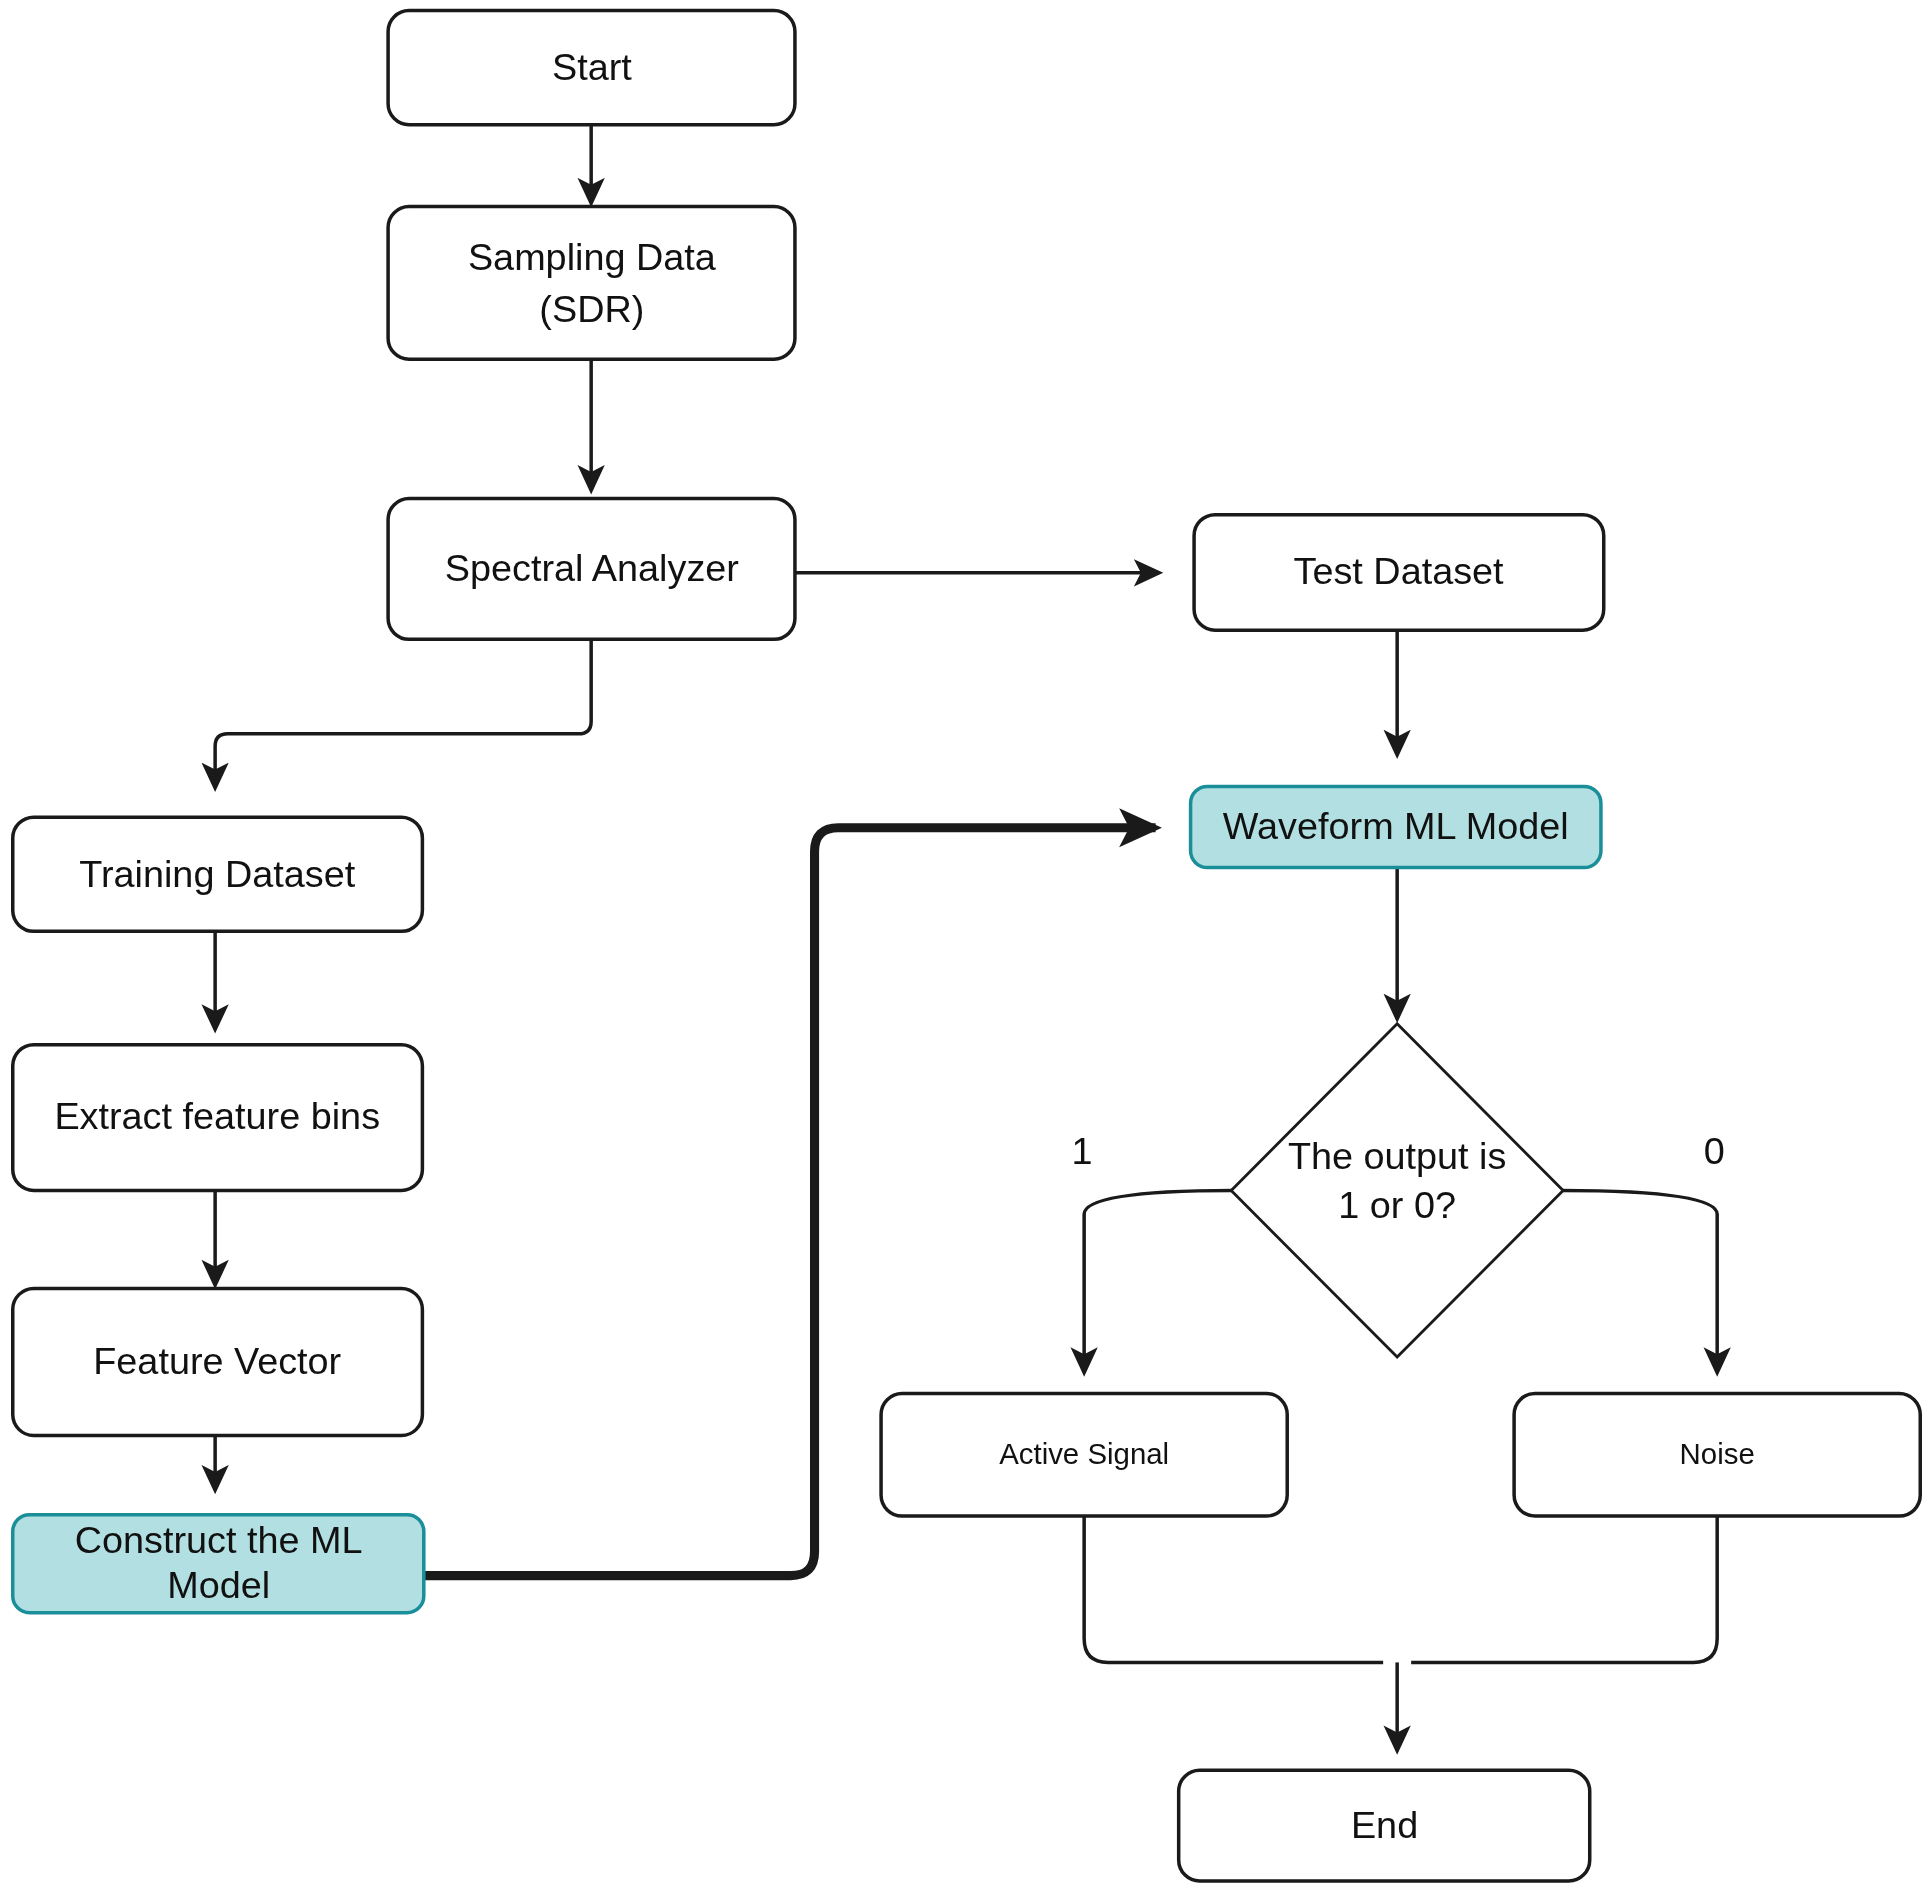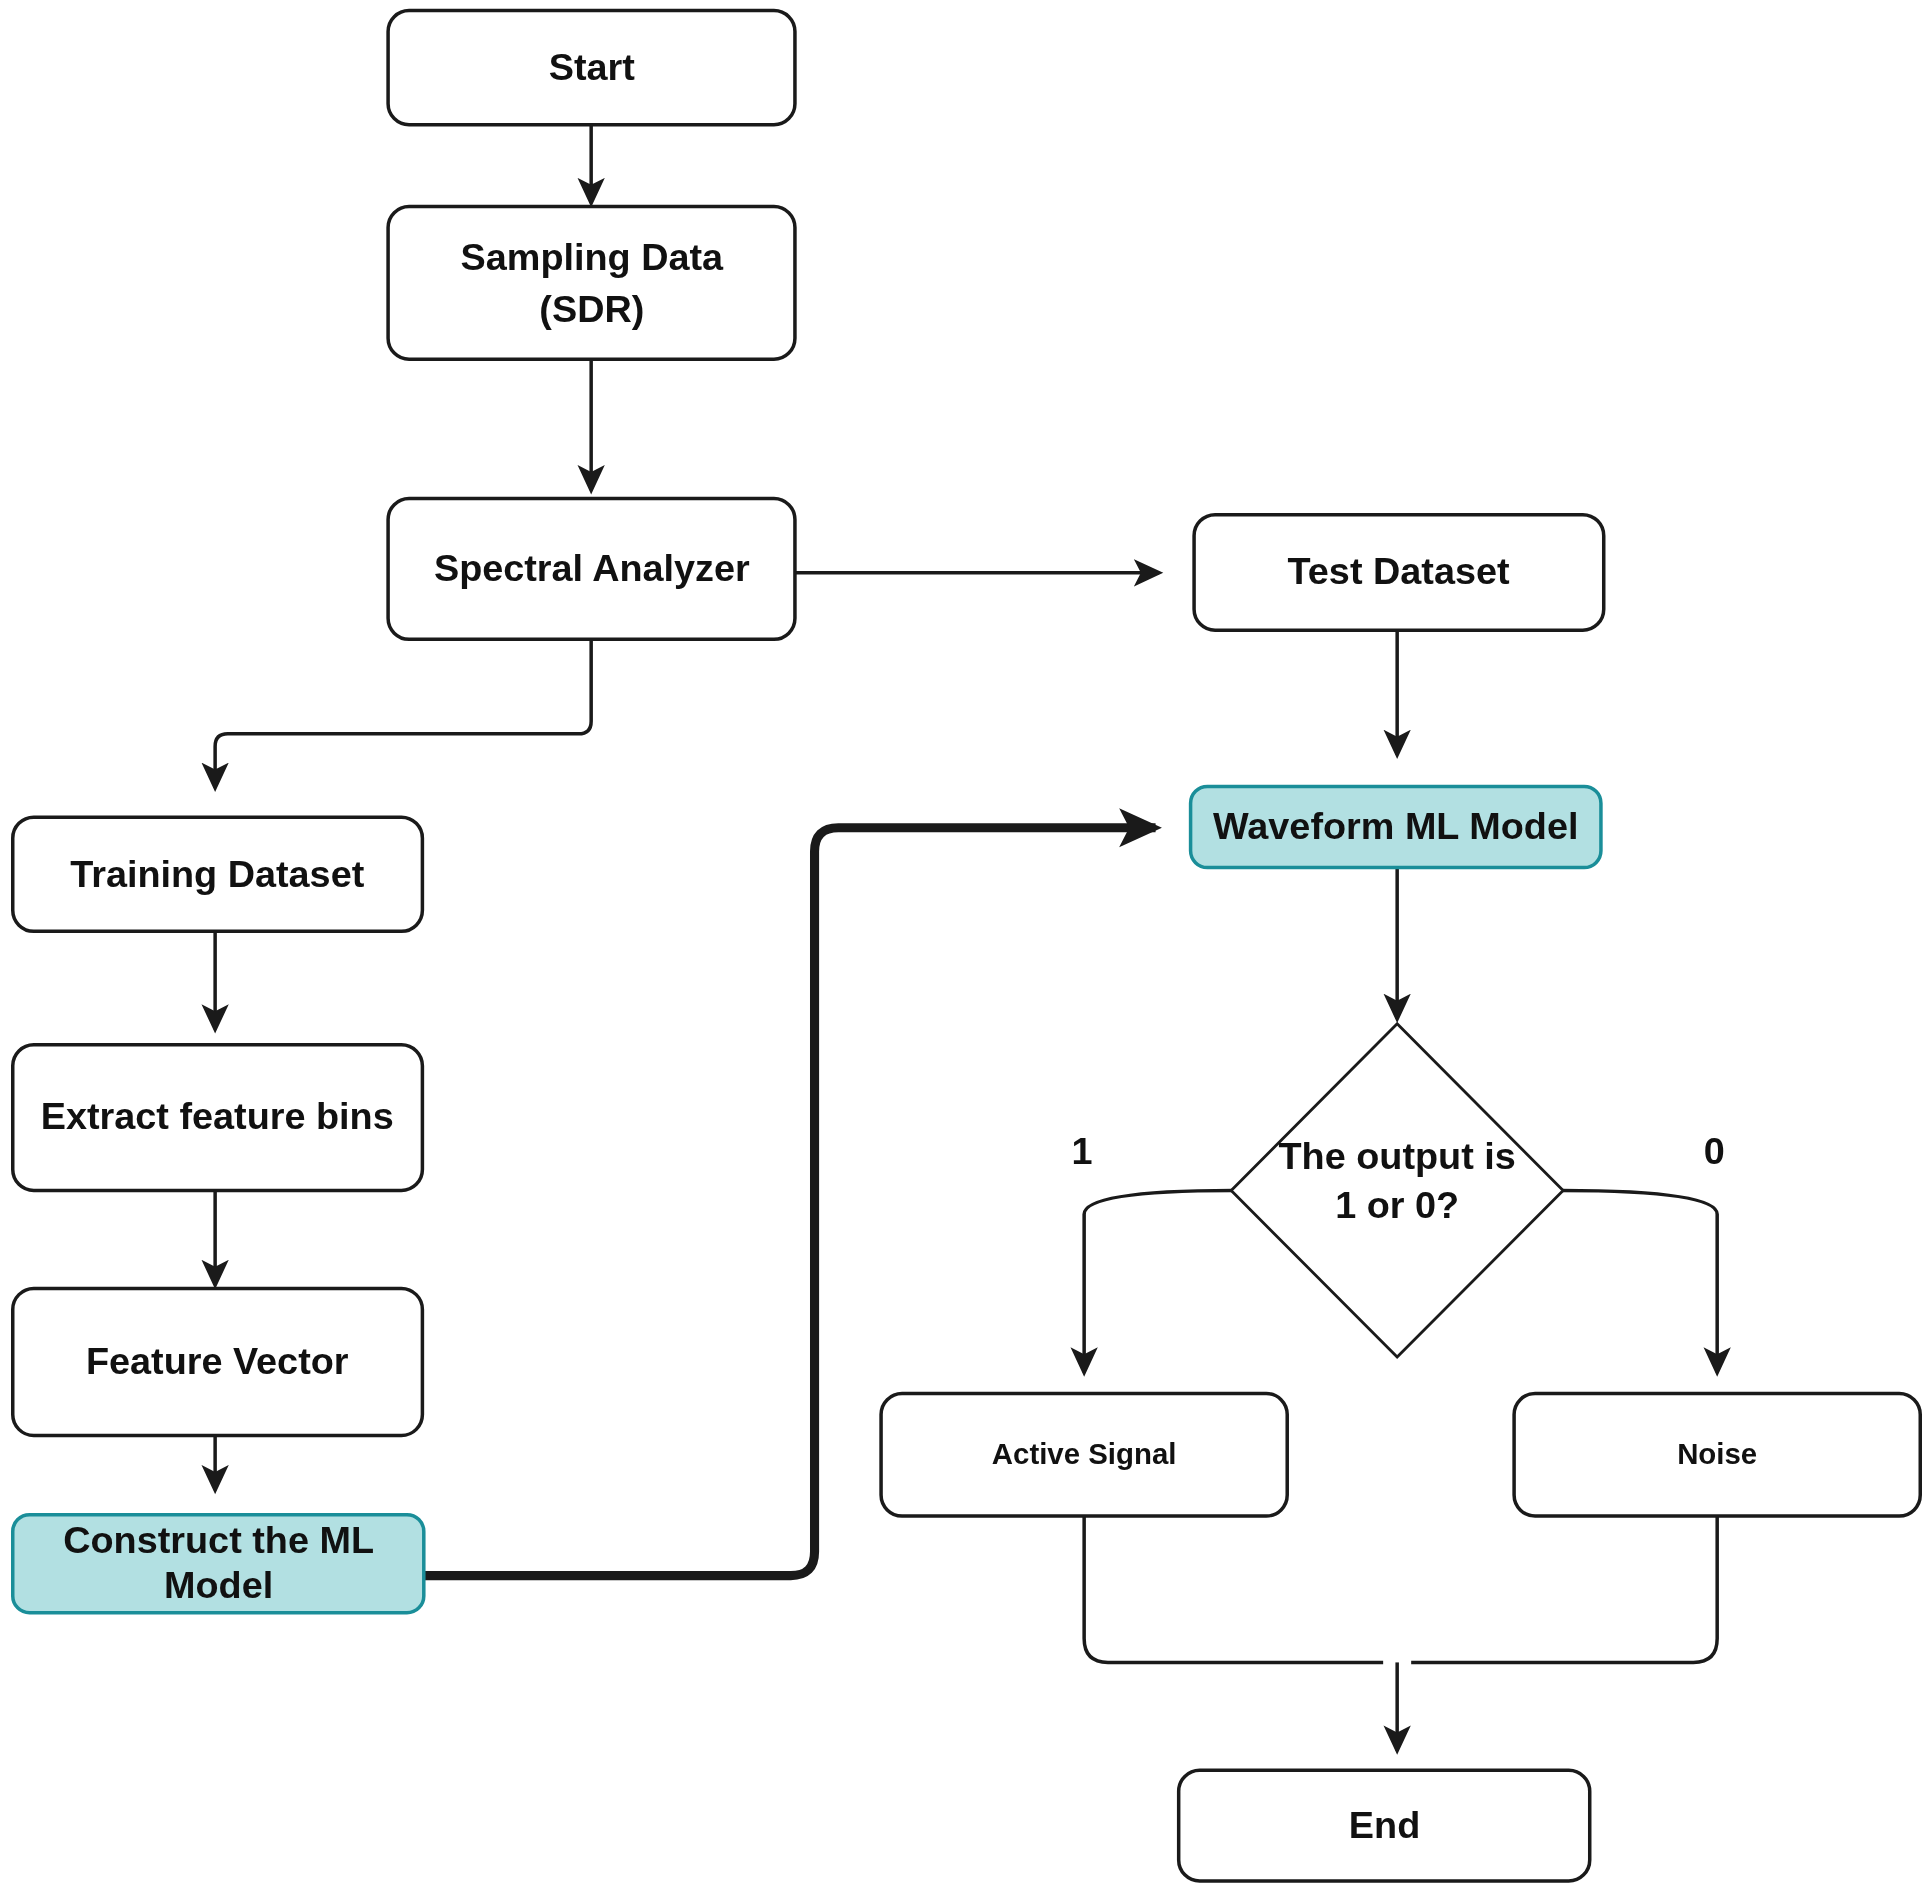--- a/index.html
+++ b/index.html
@@ -9,21 +9,20 @@
   }
   body {
     font-family: "Liberation Sans", sans-serif;
   }
   #canvas {
     position: relative;
     width: 1926px;
     height: 1897px;
     background: #ffffff;
     overflow: hidden;
-    font-weight: bold;
   }
   svg.flow {
     position: absolute;
     left: 0;
     top: 0;
     width: 1926px;
     height: 1897px;
   }
   .node-rect {
     fill: #ffffff;

